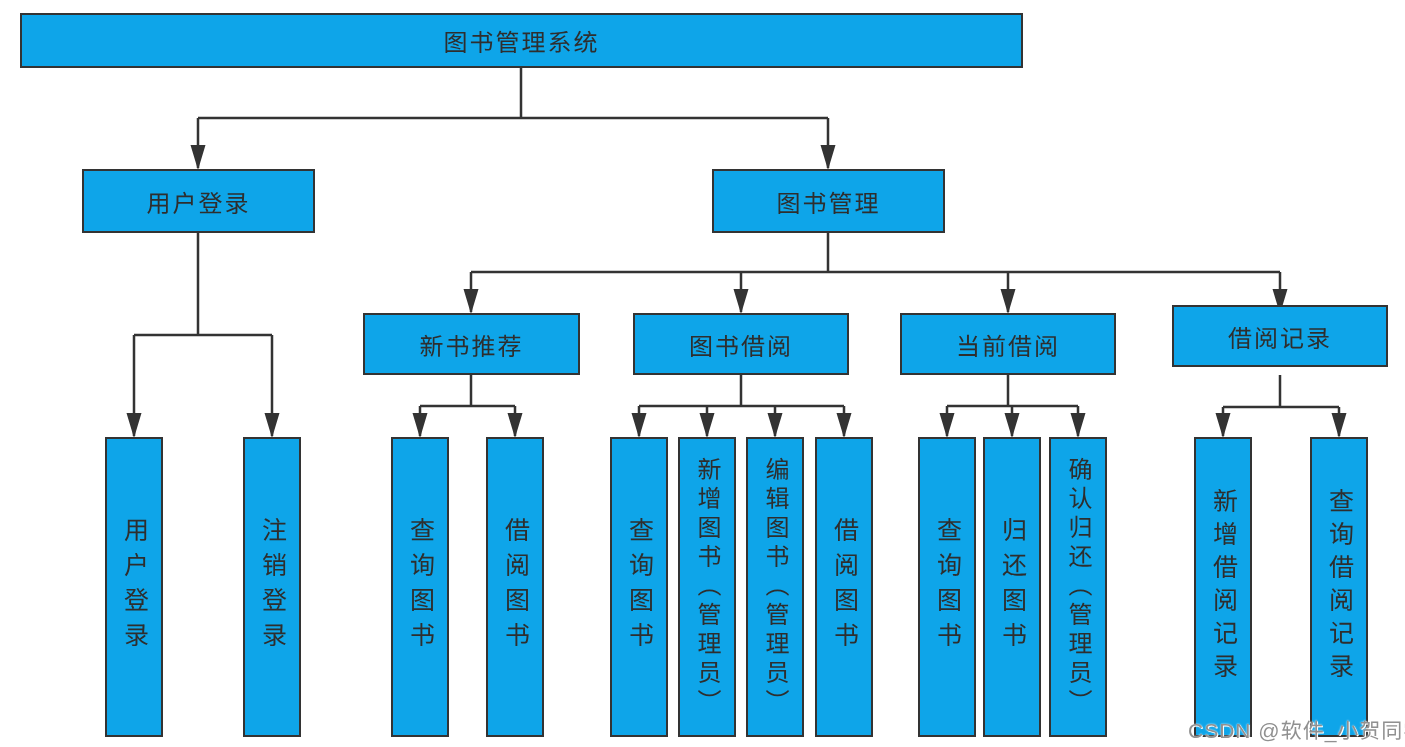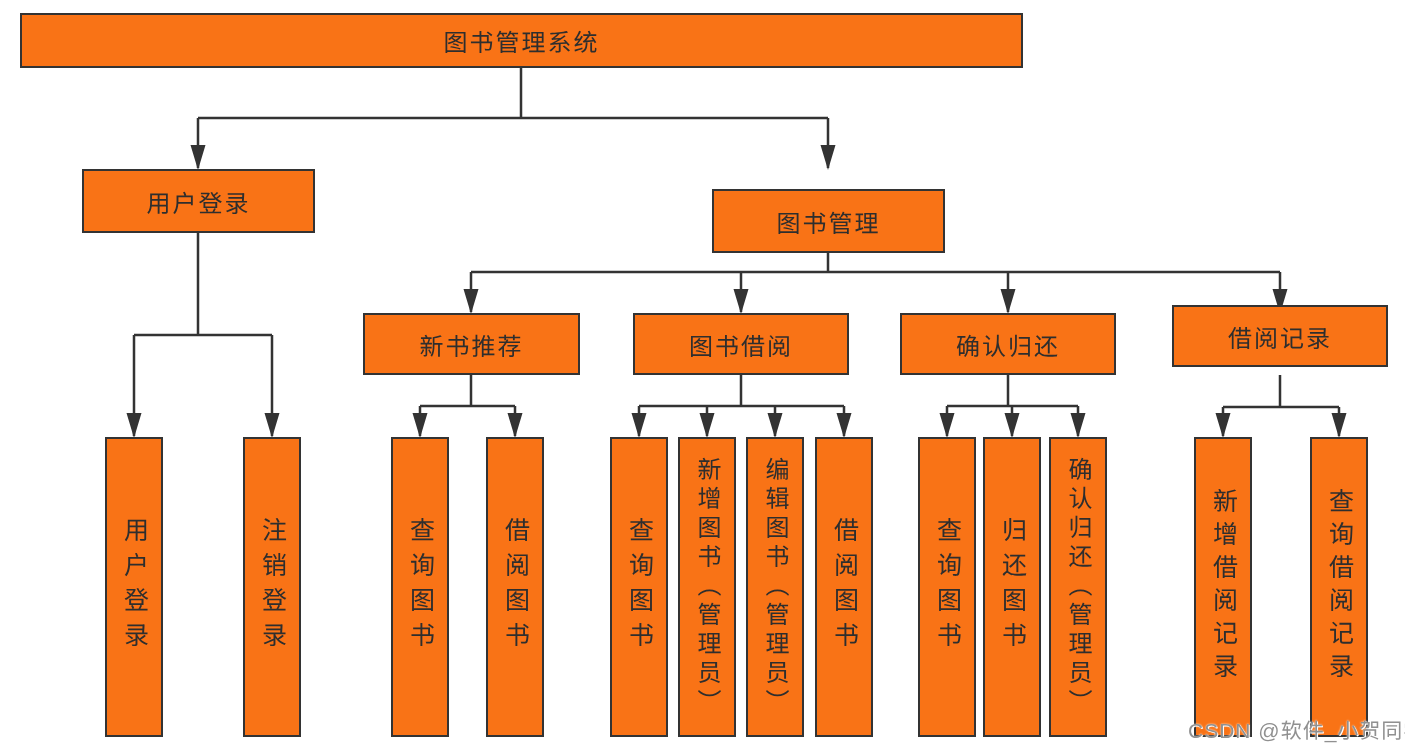--- a/index.html
+++ b/index.html
@@ -1,19 +1,19 @@
 <!DOCTYPE html>
 <html lang="zh-CN"><head>
 <meta charset="utf-8">
 <style>
   html,body{margin:0;padding:0;background:#fff;}
   .stage{position:relative;width:1405px;height:747px;background:#fff;overflow:hidden;
          font-family:"Liberation Sans","DejaVu Sans",sans-serif;color:#2e2e2e;}
   svg.edges{position:absolute;left:0;top:0;width:1405px;height:747px;}
-  .box{position:absolute;background:#f97316;border:2.5px solid #333;box-sizing:border-box;
+  .box{position:absolute;background:#0ea5e9;border:2.5px solid #333;box-sizing:border-box;
        display:flex;align-items:center;justify-content:center;}
   .hlabel{font-size:24px;letter-spacing:2px;white-space:nowrap;}
   .leaf{top:437px;width:58px;height:300px;}
   .vtext{writing-mode:vertical-rl;text-orientation:mixed;font-size:25px;
          letter-spacing:10px;line-height:1;white-space:nowrap;}
   .vtext.mid{letter-spacing:8px;}
   .vtext.long{letter-spacing:5px;font-size:24px;}
   .watermark{position:absolute;left:1188px;top:714px;font-size:21px;color:#909090;
              letter-spacing:1px;z-index:5;white-space:nowrap;
              text-shadow:0 0 2px #ffffff,1px 1px 0 #ffffff;}
@@ -39,25 +39,25 @@
              M631.5 413 H646.5 L639 438 Z M699.5 413 H714.5 L707 438 Z
              M767.5 413 H782.5 L775 438 Z M836.5 413 H851.5 L844 438 Z
              M939.5 413 H954.5 L947 438 Z M1004.5 413 H1019.5 L1012 438 Z
              M1070.5 413 H1085.5 L1078 438 Z
              M1215.5 413 H1230.5 L1223 438 Z M1331.5 413 H1346.5 L1339 438 Z"></path>
   </svg>
 
   <div class="box hlabel" style="left:20px;top:13px;width:1003px;height:55px;">图书管理系统</div>
 
   <div class="box hlabel" style="left:82px;top:169px;width:233px;height:64px;">用户登录</div>
-  <div class="box hlabel" style="left:712px;top:169px;width:233px;height:64px;margin-top:20px;">图书管理</div>
+  <div class="box hlabel" style="left:712px;top:169px;width:233px;height:64px;">图书管理</div>
 
   <div class="box hlabel" style="left:633px;top:313px;width:216px;height:62px;">图书借阅</div>
   <div class="box hlabel" style="left:363px;top:313px;width:217px;height:62px;">新书推荐</div>
-  <div class="box hlabel" style="left:900px;top:313px;width:216px;height:62px;">确认归还</div>
+  <div class="box hlabel" style="left:900px;top:313px;width:216px;height:62px;">当前借阅</div>
   <div class="box hlabel" style="left:1172px;top:305px;width:216px;height:62px;">借阅记录</div>
 
   <div class="box leaf" style="left:105px;">
     <span class="vtext">用户登录</span>
   </div>
   <div class="box leaf" style="left:243px;">
     <span class="vtext">注销登录</span>
   </div>
 
   <div class="box leaf" style="left:391px;">

